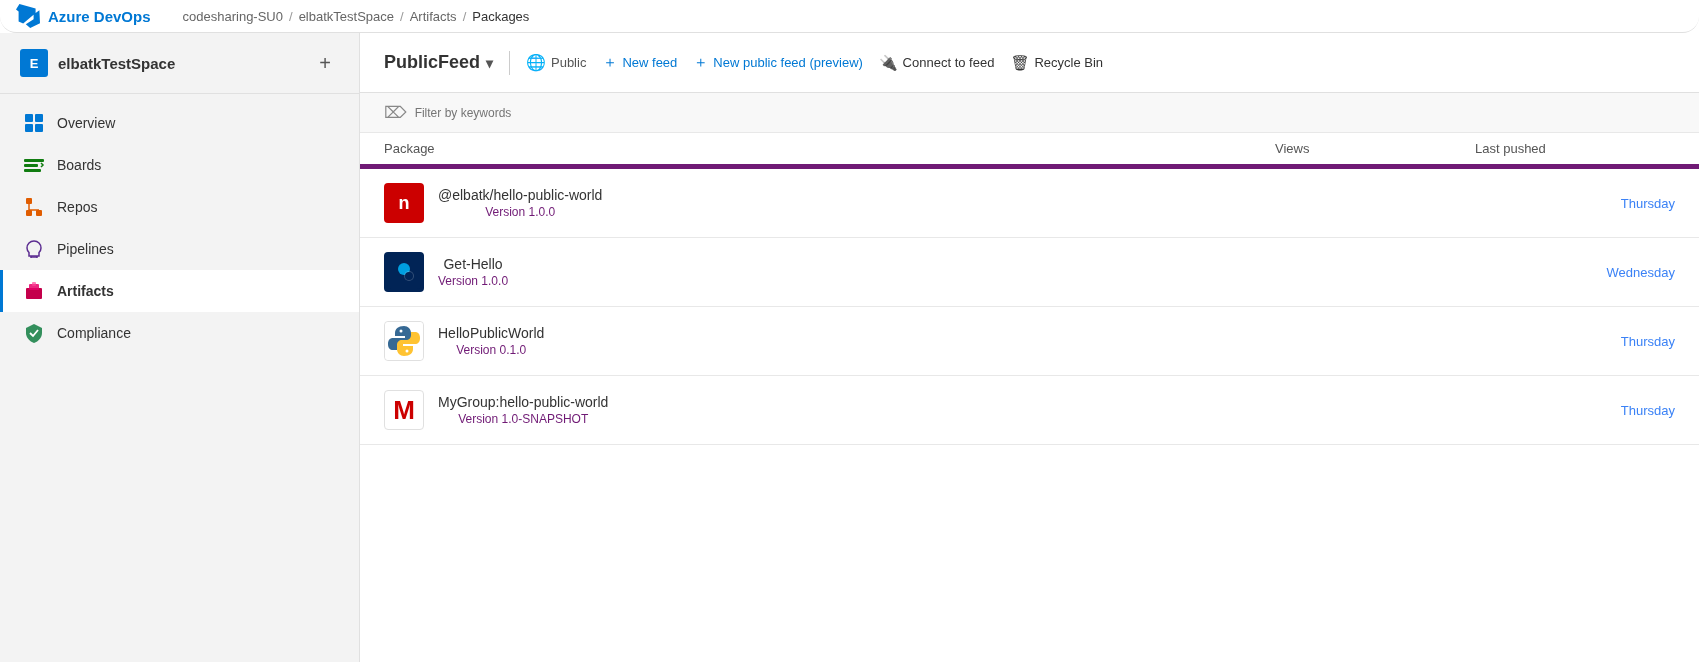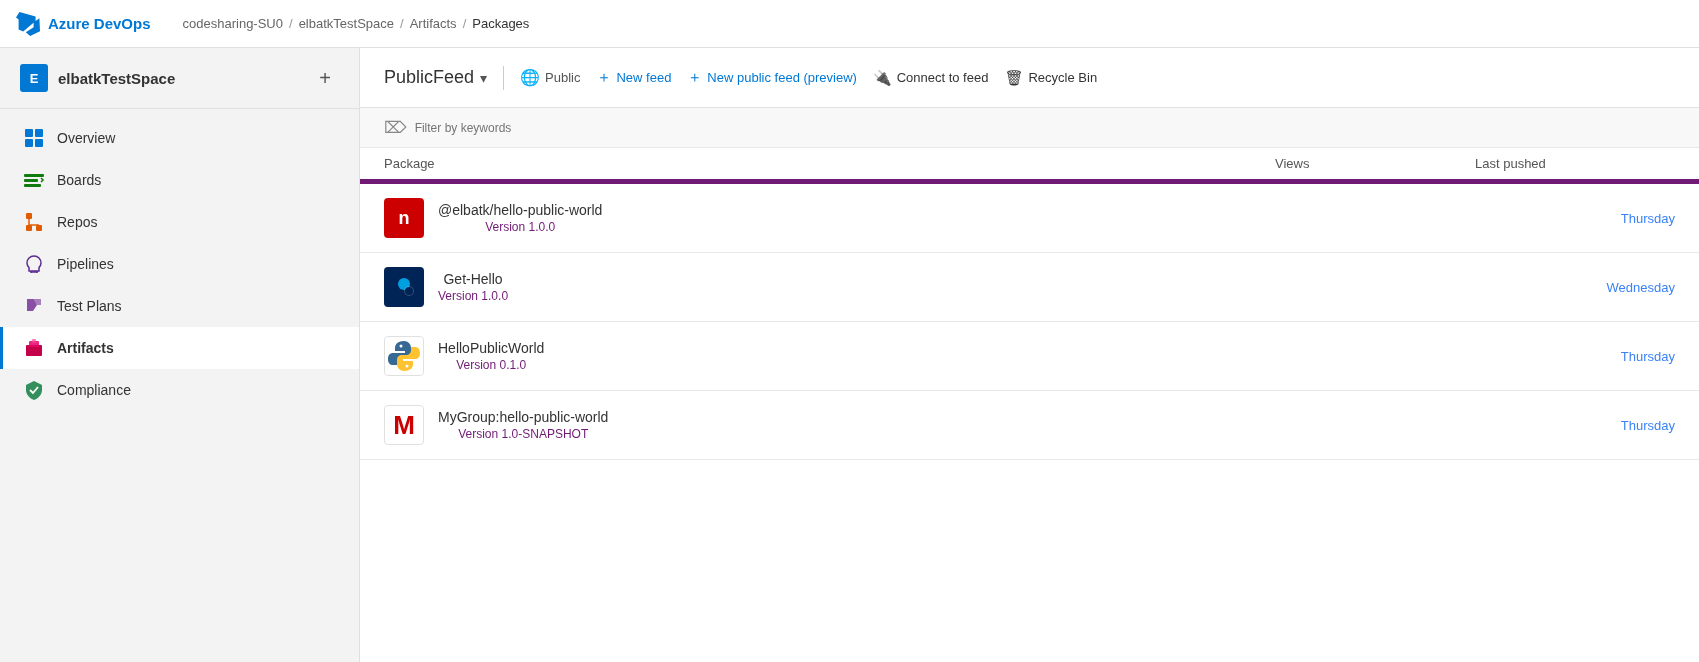--- a/index.html
+++ b/index.html
@@ -1,26 +1,27 @@
 <!DOCTYPE html>
 <html><head>
   <meta charset="utf-8">
   <style>
     * { box-sizing: border-box; margin: 0; padding: 0; }
     body { font-family: 'Segoe UI', sans-serif; font-size: 14px; color: #333; background: #fff; display: flex; flex-direction: column; height: 662px; overflow: hidden; }
 
     
     .topbar {
-      height: 48px;
+      height: 33px;
       background: #fff;
       border-bottom: 1px solid #e0e0e0;
       display: flex;
       align-items: center;
       padding: 12px 16px;
       flex-shrink: 0;
+      border-radius: 17px;
     }
     .topbar-logo {
       display: flex;
       align-items: center;
       gap: 8px;
       color: #0078d4;
       font-weight: 600;
       font-size: 15px;
       text-decoration: none;
     }
@@ -145,21 +146,21 @@
       gap: 16px;
       flex-wrap: wrap;
       flex-shrink: 0;
       min-height: 60px;
     }
     .feed-selector {
       display: flex;
       align-items: center;
       gap: 6px;
       font-size: 18px;
-      font-weight: 400;
+      font-weight: 700;
       color: #333;
       cursor: pointer;
       border: none;
       background: none;
     }
     .feed-selector .chevron { font-size: 14px; color: #555; }
     .header-divider { width: 1px; height: 24px; background: #ccc; flex-shrink: 0; }
     .header-badge {
       display: flex;
       align-items: center;
@@ -362,29 +363,20 @@
           <svg width="22" height="22" viewBox="0 0 22 22">
             <path d="M11 3 C7 3 4 6 4 10 C4 12 5 13.5 6 14.5 L6 18 L16 18 L16 14.5 C17 13.5 18 12 18 10 C18 6 15 3 11 3Z" fill="none" stroke="#5c2d91" stroke-width="1.5"></path>
             <line x1="8" y1="18" x2="8" y2="20" stroke="#5c2d91" stroke-width="1.5"></line>
             <line x1="14" y1="18" x2="14" y2="20" stroke="#5c2d91" stroke-width="1.5"></line>
             <line x1="8" y1="19" x2="14" y2="19" stroke="#5c2d91" stroke-width="1.5"></line>
           </svg>
         </div>
         <span>Pipelines</span>
       </div>
 
-      <div class="nav-item">
-        <div class="nav-icon">
-          <svg width="22" height="22" viewBox="0 0 22 22">
-            <path d="M4 4 L10 4 L14 10 L10 16 L4 16 Z" fill="#773398" opacity="0.85"></path>
-            <path d="M9 4 L18 4 L18 10 L14 10 Z" fill="#773398" opacity="0.6"></path>
-          </svg>
-        </div>
-        <span>Test Plans</span>
-      </div>
 
       <div class="nav-item active">
         <div class="nav-icon">
           <svg width="22" height="22" viewBox="0 0 22 22">
             <rect x="3" y="8" width="16" height="11" rx="1" fill="#c4004b"></rect>
             <rect x="6" y="4" width="10" height="6" rx="1" fill="#e8006a" opacity="0.85"></rect>
             <rect x="9" y="2" width="4" height="4" rx="1" fill="#ff4499" opacity="0.7"></rect>
           </svg>
         </div>
         <span>Artifacts</span>

